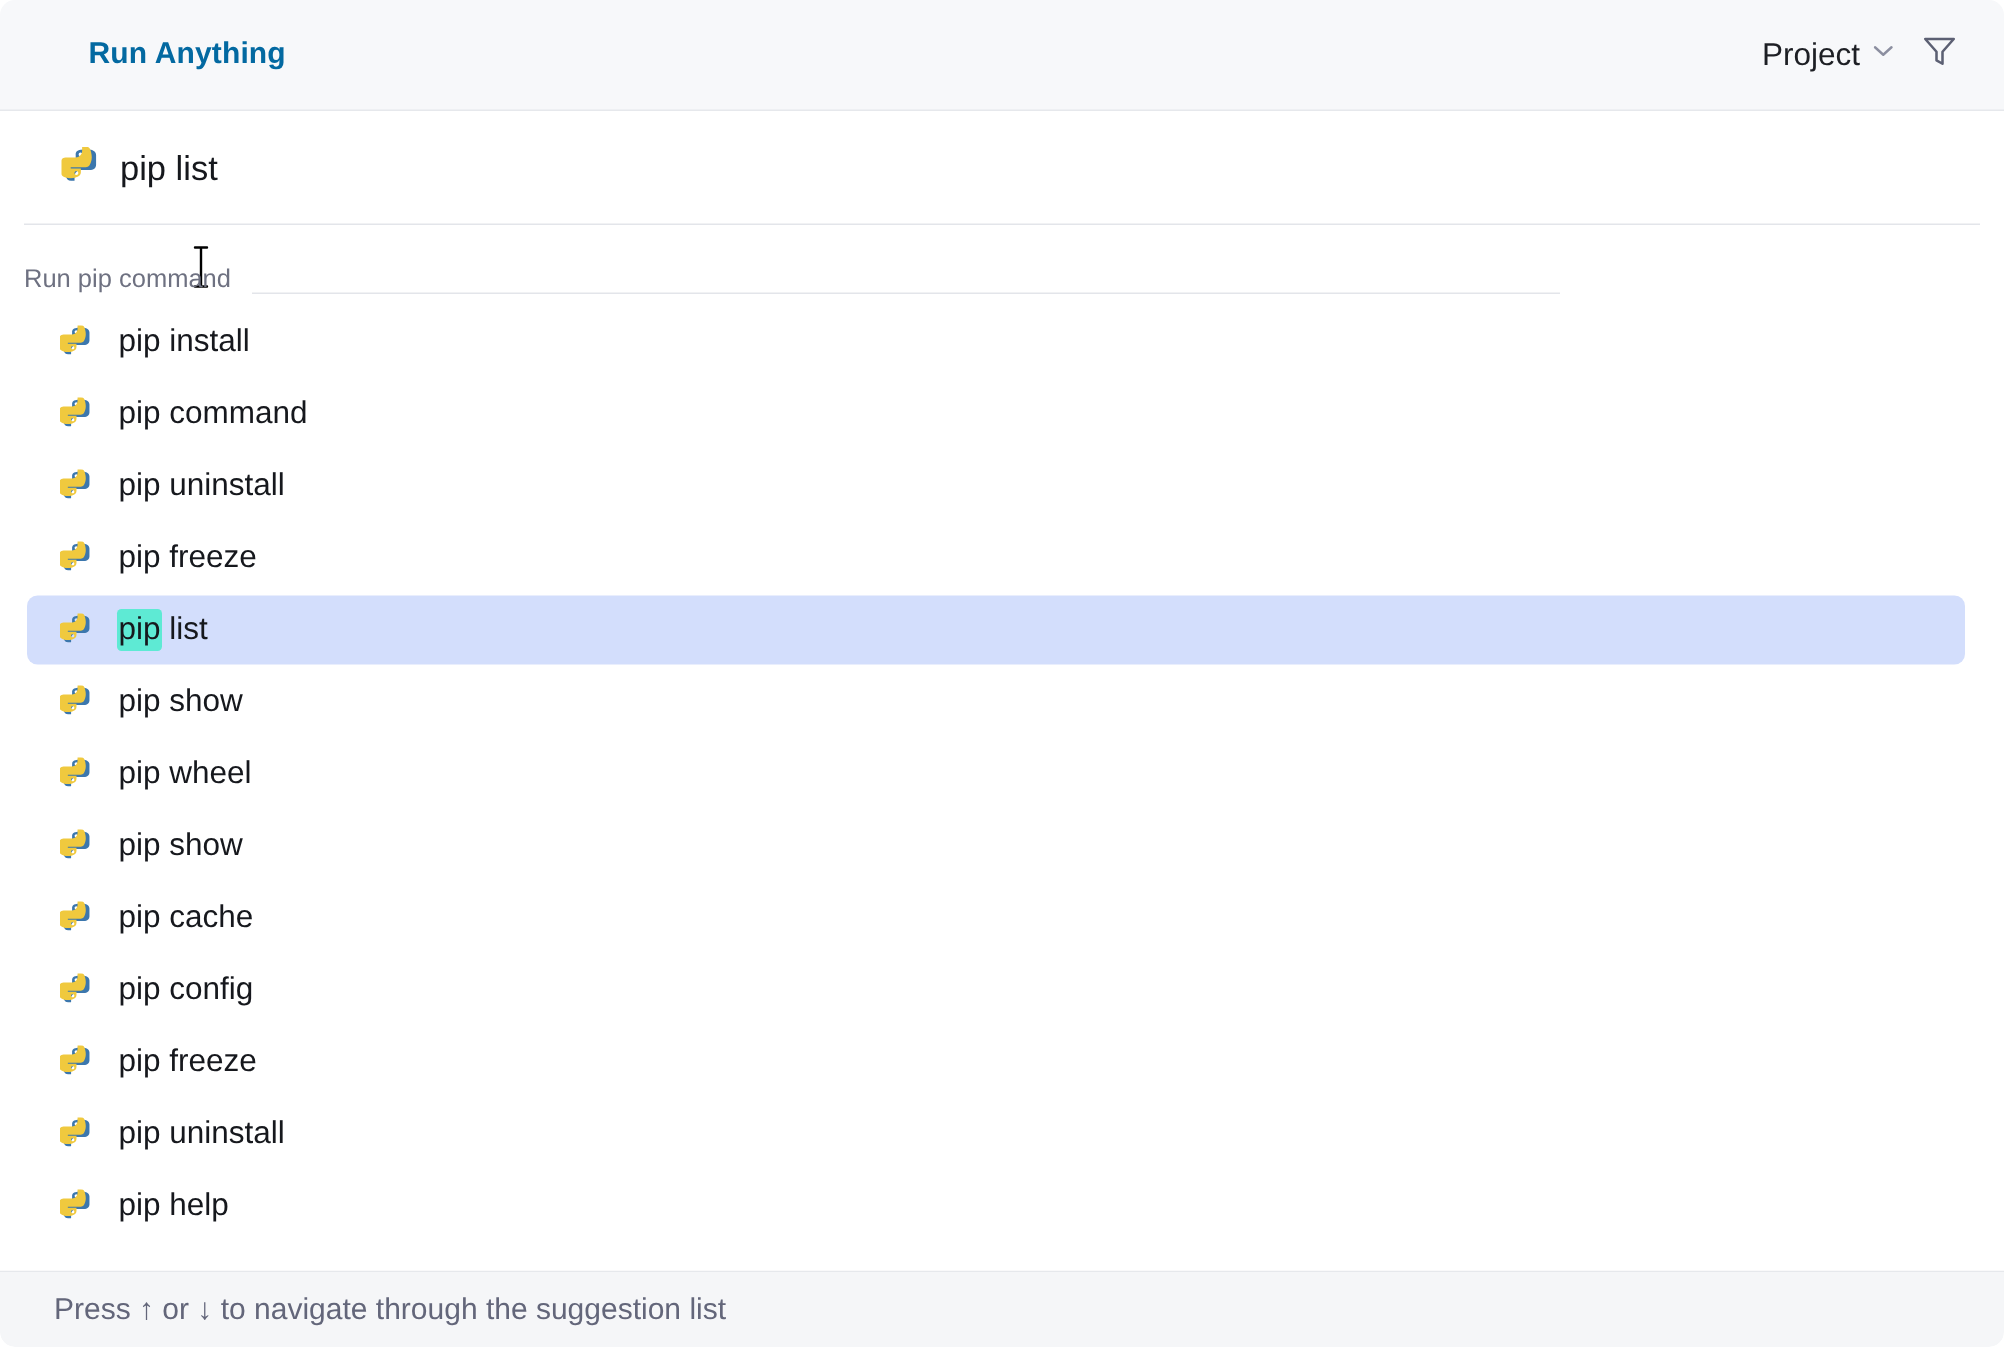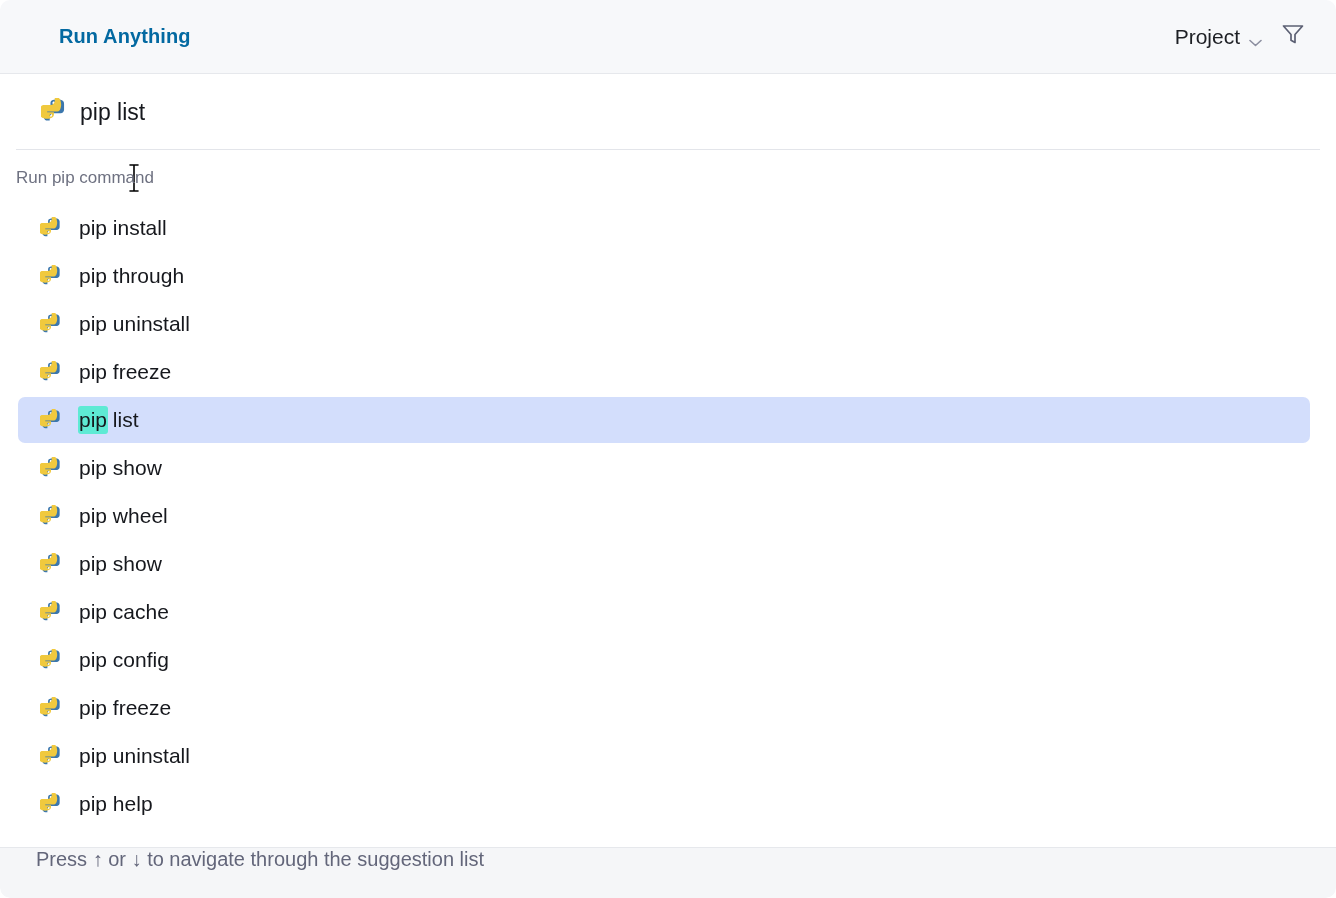--- a/index.html
+++ b/index.html
@@ -51,21 +51,21 @@
     position: absolute;
     right: 28px;
     top: 0;
     height: 73px;
     display: flex;
     align-items: center;
     gap: 16px;
   }
   #scope-selector {
     display: flex;
-    align-items: center;
+    align-items: flex-start;
     gap: 9px;
     cursor: default;
   }
   #scope-label {
     font-size: 21px;
     color: #1d1f24;
   }
   .chev {
     display: block;
     width: 13px;
@@ -123,22 +123,21 @@
   }
 
   
   #group-header {
     position: absolute;
     left: 0;
     top: 168px;
     width: 1056px;
     height: 28px;
     display: flex;
-    align-items: flex-start;
-    flex-direction: column;
+    align-items: flex-end;
   }
   #group-label {
     margin-left: 16px;
     font-size: 17px;
     color: #6e7181;
     white-space: nowrap;
   }
   #group-line {
     margin-left: 14px;
     margin-right: 16px;
@@ -198,20 +197,21 @@
   #footer {
     position: absolute;
     left: 0;
     bottom: 0;
     width: 1336px;
     height: 51px;
     background: #f5f6f8;
     border-top: 1px solid #e6e8ec;
     box-sizing: border-box;
     display: flex;
+    align-items: center;
     border-bottom-left-radius: 10px;
     border-bottom-right-radius: 10px;
   }
   #footer-hint {
     margin-left: 36px;
     font-size: 20px;
     color: #63667a;
     white-space: nowrap;
   }
 </style>
@@ -274,21 +274,21 @@
   <path d="M27.1 13.4v4.3c0 3.33-2.82 6.13-6.02 6.13h-9.68c-2.64 0-4.82 2.26-4.82 4.91v9.2c0 2.62 2.28 4.16 4.82 4.91 3.05.9 5.97 1.06 9.68 0 2.43-.7 4.82-2.12 4.82-4.91v-3.69h-9.67v-1.23h14.5c2.81 0 3.86-1.96 4.83-4.9.99-3.03.95-5.94 0-9.8-.69-2.8-2.02-4.9-4.83-4.9H27.1zm-5.44 23.4c1.01 0 1.82.82 1.82 1.84 0 1.03-.81 1.86-1.82 1.86-1 0-1.82-.83-1.82-1.86 0-1.02.81-1.84 1.82-1.84z" transform="translate(-6.2,-11.5) scale(0.83)" fill="#f0c93e"></path>
 </svg></span>
         <span class="row-label">pip install</span>
       </div>
       <div class="row">
         <span class="row-icon">
 <svg width="23" height="23" viewBox="0 0 32 32">
   <path d="M15.9 2.2c-1.9 0-3.6.17-5 .46-4.1.72-4.85 2.24-4.85 5.03v3.69h9.7v1.23H2.5c-2.8 0-5.26 1.69-6.02 4.9-.89 3.67-.93 5.96 0 9.8.69 2.86 2.32 4.9 5.12 4.9h3.34v-4.42c0-3.19 2.76-6 6.02-6h9.68c2.68 0 4.82-2.21 4.82-4.91V7.69c0-2.62-2.21-4.59-4.82-5.03-1.65-.28-3.37-.46-5.04-.46zm-5.24 2.97c1 0 1.82.83 1.82 1.86 0 1.02-.82 1.84-1.82 1.84-1.01 0-1.82-.82-1.82-1.84 0-1.03.81-1.86 1.82-1.86z" transform="translate(6.2,0) scale(0.83)" fill="#3c77ad"></path>
   <path d="M27.1 13.4v4.3c0 3.33-2.82 6.13-6.02 6.13h-9.68c-2.64 0-4.82 2.26-4.82 4.91v9.2c0 2.62 2.28 4.16 4.82 4.91 3.05.9 5.97 1.06 9.68 0 2.43-.7 4.82-2.12 4.82-4.91v-3.69h-9.67v-1.23h14.5c2.81 0 3.86-1.96 4.83-4.9.99-3.03.95-5.94 0-9.8-.69-2.8-2.02-4.9-4.83-4.9H27.1zm-5.44 23.4c1.01 0 1.82.82 1.82 1.84 0 1.03-.81 1.86-1.82 1.86-1 0-1.82-.83-1.82-1.86 0-1.02.81-1.84 1.82-1.84z" transform="translate(-6.2,-11.5) scale(0.83)" fill="#f0c93e"></path>
 </svg></span>
-        <span class="row-label">pip through</span>
+        <span class="row-label">pip command</span>
       </div>
       <div class="row">
         <span class="row-icon">
 <svg width="23" height="23" viewBox="0 0 32 32">
   <path d="M15.9 2.2c-1.9 0-3.6.17-5 .46-4.1.72-4.85 2.24-4.85 5.03v3.69h9.7v1.23H2.5c-2.8 0-5.26 1.69-6.02 4.9-.89 3.67-.93 5.96 0 9.8.69 2.86 2.32 4.9 5.12 4.9h3.34v-4.42c0-3.19 2.76-6 6.02-6h9.68c2.68 0 4.82-2.21 4.82-4.91V7.69c0-2.62-2.21-4.59-4.82-5.03-1.65-.28-3.37-.46-5.04-.46zm-5.24 2.97c1 0 1.82.83 1.82 1.86 0 1.02-.82 1.84-1.82 1.84-1.01 0-1.82-.82-1.82-1.84 0-1.03.81-1.86 1.82-1.86z" transform="translate(6.2,0) scale(0.83)" fill="#3c77ad"></path>
   <path d="M27.1 13.4v4.3c0 3.33-2.82 6.13-6.02 6.13h-9.68c-2.64 0-4.82 2.26-4.82 4.91v9.2c0 2.62 2.28 4.16 4.82 4.91 3.05.9 5.97 1.06 9.68 0 2.43-.7 4.82-2.12 4.82-4.91v-3.69h-9.67v-1.23h14.5c2.81 0 3.86-1.96 4.83-4.9.99-3.03.95-5.94 0-9.8-.69-2.8-2.02-4.9-4.83-4.9H27.1zm-5.44 23.4c1.01 0 1.82.82 1.82 1.84 0 1.03-.81 1.86-1.82 1.86-1 0-1.82-.83-1.82-1.86 0-1.02.81-1.84 1.82-1.84z" transform="translate(-6.2,-11.5) scale(0.83)" fill="#f0c93e"></path>
 </svg></span>
         <span class="row-label">pip uninstall</span>
       </div>
       <div class="row">

